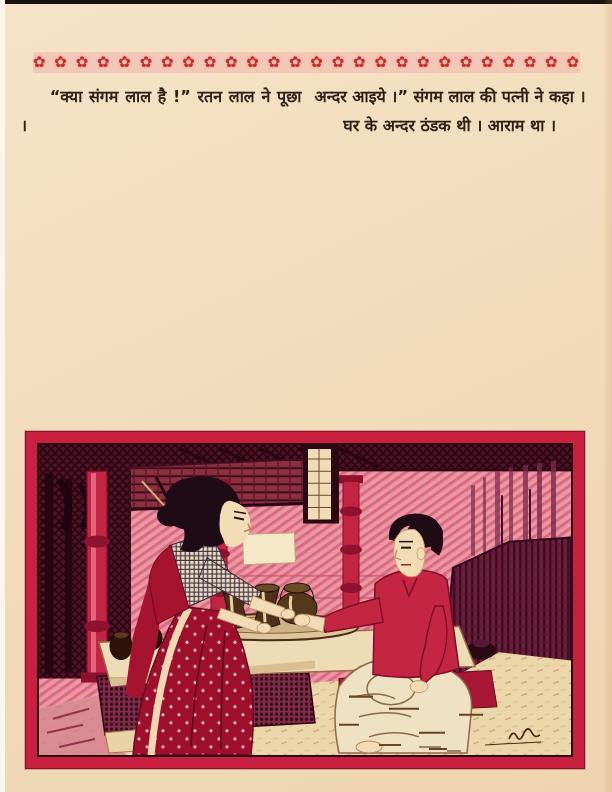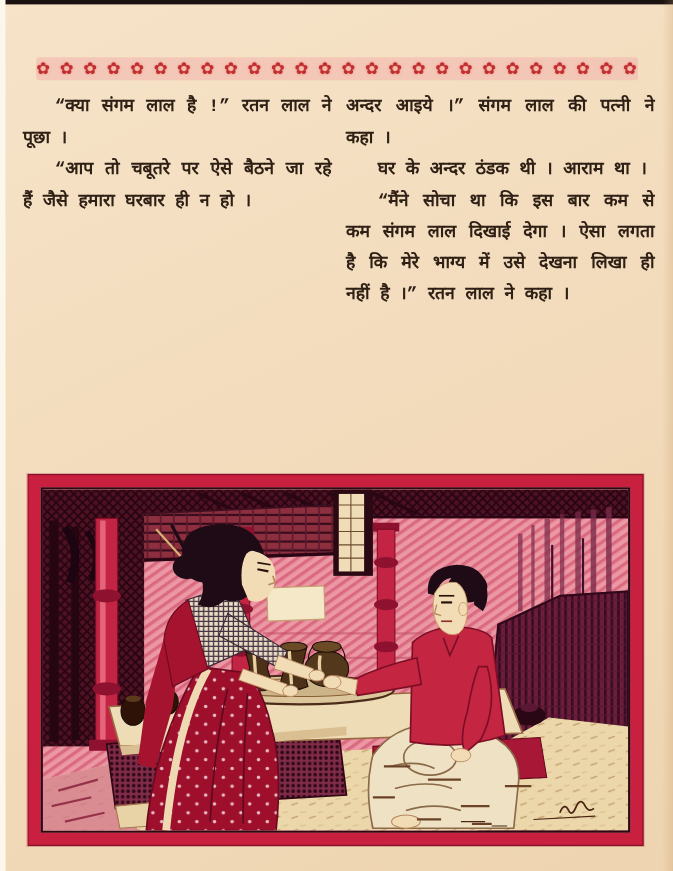--- a/index.html
+++ b/index.html
@@ -18,21 +18,21 @@
     background:rgba(243,186,177,.65);border-radius:2px;
     font-size:15px;line-height:21px;letter-spacing:2px;text-align:center;
     white-space:nowrap;overflow:hidden;text-shadow:0 0 2px rgba(230,120,110,.9);
   }
   .text-columns{
     position:absolute;top:83px;left:21px;width:574px;height:346px;
     display:flex;gap:13px;
     color:#2f2015;font-weight:bold;font-size:16px;line-height:28.5px;
     text-align:justify;
   }
-  .col{flex:1;min-width:0;font-family:Liberation Mono, monospace;}
+  .col{flex:1;min-width:0;}
   .col p{margin:0;}
   .col p.indent{text-indent:1.8em;}
   figure.illustration{
     position:absolute;left:25px;top:431px;width:560px;height:338px;margin:0;
     background:#c9203f;box-sizing:border-box;padding:12px;
     box-shadow:inset 0 0 0 1px #8c0e28, 0 0 0 1px rgba(120,20,40,.25);
   }
   .illus-inner{
     width:100%;height:100%;box-sizing:border-box;border:2px solid #2b0912;background:#ea93a2;
   }
@@ -43,26 +43,24 @@
 
 <div class="top-edge"></div>
 <div class="left-edge"></div>
 <div class="right-shade"></div>
 
 <div class="ornament-row" id="ornament" style="color: rgb(194, 47, 49);">✿ ✿ ✿ ✿ ✿ ✿ ✿ ✿ ✿ ✿ ✿ ✿ ✿ ✿ ✿ ✿ ✿ ✿ ✿ ✿ ✿ ✿ ✿ ✿ ✿ ✿ ✿ ✿ ✿ ✿</div>
 
 <div class="text-columns">
   <div class="col">
     <p class="indent">“क्या संगम लाल है !” रतन लाल ने पूछा ।</p>
-    <p class="indent">“आप तो चबूतरे पर ऐसे बैठने जा रहे हैं जैसे हमारा घरबार ही न हो ।</p>
   </div>
   <div class="col">
     <p>अन्दर आइये ।” संगम लाल की पत्नी ने कहा ।</p>
     <p class="indent">घर के अन्दर ठंडक थी । आराम था ।</p>
-    <p class="indent">“मैंने सोचा था कि इस बार कम से कम संगम लाल दिखाई देगा ।  ऐसा लगता है कि मेरे भाग्य में उसे देखना लिखा ही नहीं है ।” रतन लाल ने कहा ।</p>
   </div>
 </div>
 
 <figure class="illustration">
   <div class="illus-inner">
   <svg viewBox="0 0 532 308" preserveAspectRatio="none">
     <defs>
       <pattern id="pHatch" width="7" height="7" patternUnits="userSpaceOnUse" patternTransform="rotate(-35)">
         <rect width="7" height="7" fill="#ec97a4"></rect>
         <rect width="7" height="3" fill="#da6a80"></rect>

